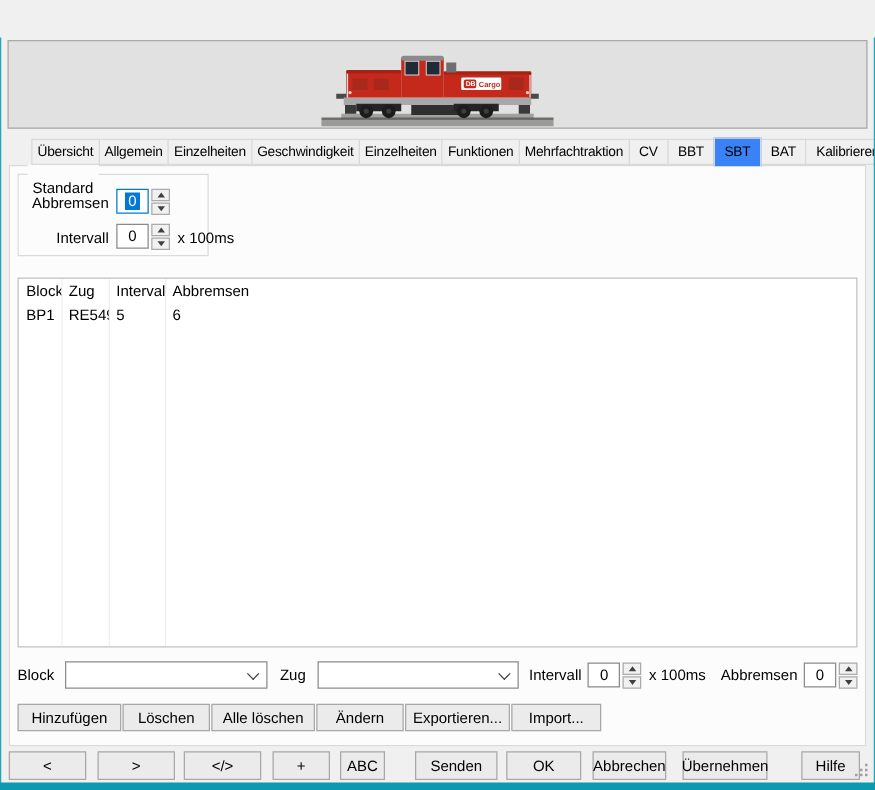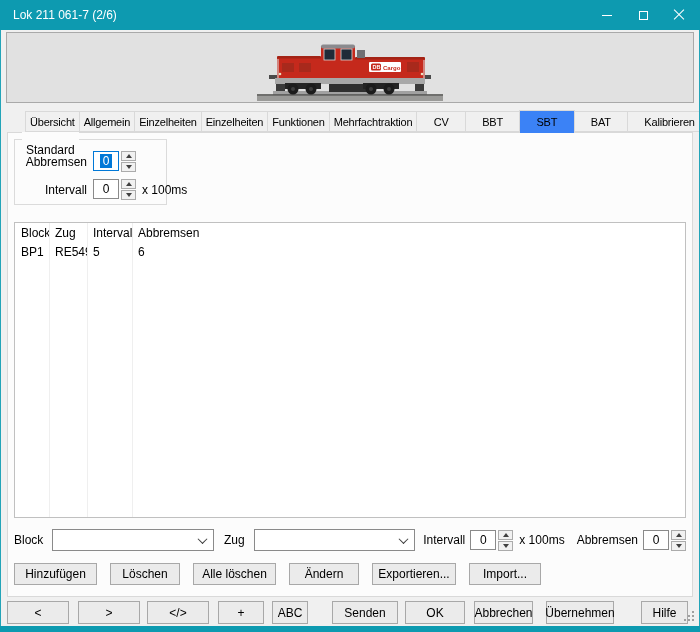--- a/index.html
+++ b/index.html
@@ -71,53 +71,39 @@
   .combo { height:22px; border:1px solid #8a8a8a; background:#fff; display:flex; align-items:center;
            justify-content:space-between; padding:0 7px 0 4px; }
   .combo-1 { flex:1 1 auto; max-width:202px; margin:0 10px 0 9px; }
   .combo-2 { flex:1 1 auto; max-width:188px; margin:0 8px 0 9px; }
   .chev { width:7px; height:7px; border-right:1.3px solid #3c3c3c; border-bottom:1.3px solid #3c3c3c;
           transform:rotate(45deg) translate(-1px,-1px); } .ml6{margin-left:6px;} .ml12{margin-left:12px;} .mr5{margin-right:5px;}
 
   
   .btn { border:1px solid #a8a8a8; background:#ebebeb; font-size:12px; font-family:inherit; color:#000;
          display:flex; align-items:center; justify-content:center; height:22px; white-space:nowrap; }
-  .action-row { position:absolute; left:6px; top:430px; display:flex; gap:13px; }
+  .action-row { position:absolute; left:6px; top:430px; display:flex; gap:1px; }
   .a0{width:83px;} .a1{width:70px;} .a2{width:83px;} .a3{width:70px;} .a4{width:84px;} .a5{width:72px;}
 
   
   .footer { position:absolute; left:7px; top:601px; width:686px; height:23px; display:flex; align-items:center; }
   .footer .btn { height:23px; }
   .f0{width:62px;margin-right:9px;} .f1{width:62px;margin-right:7px;} .f2{width:62px;margin-right:9px;}
   .f3{width:46px;margin-right:8px;} .f4{width:36px;margin-right:24px;} .f5{width:66px;}
   .g0{width:60px;margin-left:auto;} .g1{width:59px;margin-left:9px;} .g2{width:68px;margin-left:13px;} .g3{width:47px;margin-left:27px;margin-right:5px;}
 
   .grip { position:absolute; right:4px; top:611px; width:12px; height:12px; z-index:10; }
   .grip::after { content:""; position:absolute; left:0; top:0; width:2px; height:2px; background:transparent;
                  box-shadow:8px 0 #9f9f9f, 8px 4px #9f9f9f, 8px 8px #9f9f9f, 4px 4px #9f9f9f, 4px 8px #9f9f9f, 0 8px #9f9f9f; }
 </style>
 </head>
 <body>
 
 <div class="window">
 
-  <div class="titlebar">
-    <span>Lok 211 061-7 (2/6)</span>
-    <div class="win-controls">
-      <div class="win-btn">
-          <span class="ic-min"></span>
-        </div>
-      <div class="win-btn">
-          <span class="ic-max"></span>
-        </div>
-      <div class="win-btn">
-          <span class="ic-close"></span>
-        </div>
-    </div>
-  </div>
 
   <div class="edge-l"></div>
   <div class="edge-r"></div>
   <div class="bottom-strip"></div>
   <div class="grip"></div>
 
   <div class="image-panel">
     <svg width="186" height="70" viewBox="0 0 186 70">
       <rect x="0" y="61" width="186" height="2" fill="#6f6f6d"></rect>
       <rect x="0" y="63" width="186" height="5" fill="#9a9a98"></rect>
@@ -158,20 +144,21 @@
       <line x1="167" y1="27" x2="167" y2="45" stroke="#e0e0e0" stroke-width="1"></line>
       <circle cx="23" cy="41" r="1.3" fill="#e8e0c0"></circle>
         <circle cx="165" cy="41" r="1.3" fill="#e8e0c0"></circle>
     </svg>
   </div>
 
   <div class="tabstrip">
     <div class="tab">Übersicht</div>
     <div class="tab">Allgemein</div>
     <div class="tab">Einzelheiten</div>
+    <div class="tab">Geschwindigkeit</div>
     <div class="tab">Einzelheiten</div>
     <div class="tab">Funktionen</div>
     <div class="tab">Mehrfachtraktion</div>
     <div class="tab t-fill">CV</div>
     <div class="tab t-fill">BBT</div>
     <div class="tab t-fill sel">SBT</div>
     <div class="tab t-fill">BAT</div>
     <div class="tab t-fill">Kalibrieren</div>
   </div>
 

